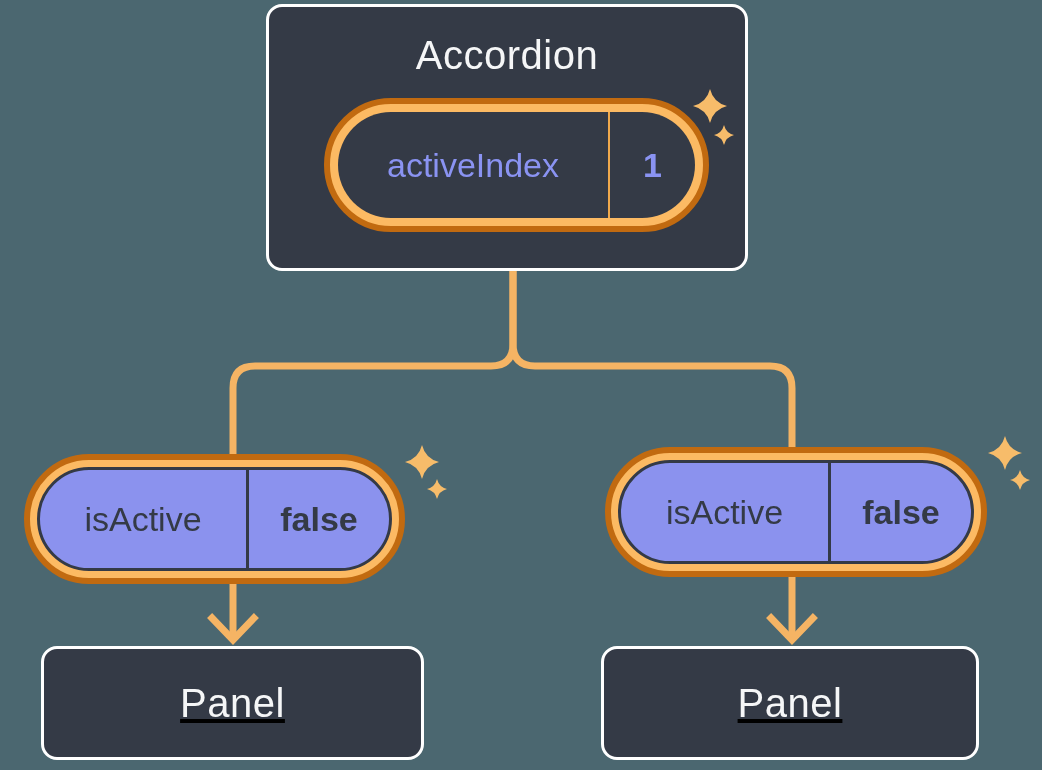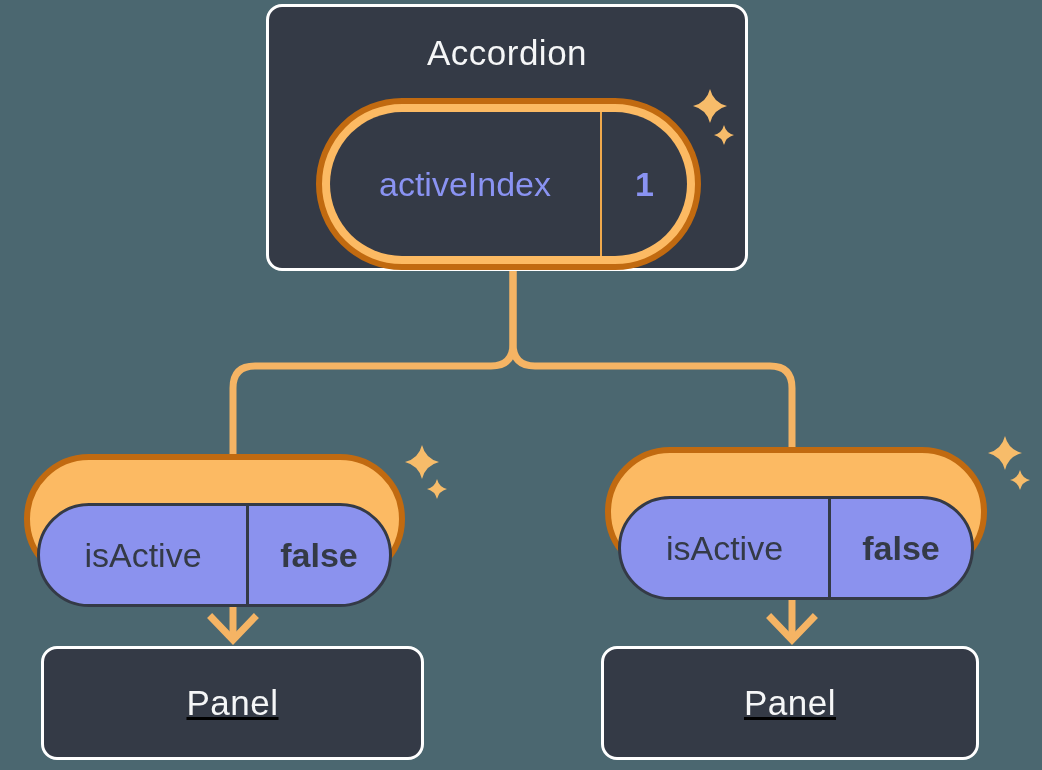--- a/index.html
+++ b/index.html
@@ -28,21 +28,21 @@
   .layer-sparkles{z-index:3;}
 
   .node-box{
     position:absolute;z-index:2;
     background:var(--node-fill);
     border:3px solid var(--node-border);
     border-radius:16px;
   }
   .node-title{
     color:var(--node-text);
-    font-size:35px;font-weight:500;letter-spacing:.5px;
+    font-size:40px;font-weight:500;letter-spacing:.5px;
     text-align:center;
   }
   .accordion-box{left:266px;top:4px;width:482px;height:267px;}
   .accordion-box .node-title{margin-top:26px;}
   .panel-box{display:flex;align-items:center;justify-content:center;text-decoration:underline;}
   .panel-left{left:41px;top:646px;width:383px;height:114px;}
   .panel-right{left:601px;top:646px;width:378px;height:114px;}
 
   .pill{
     position:absolute;z-index:2;
@@ -56,31 +56,30 @@
     border-radius:999px;
     display:flex;align-items:stretch;overflow:hidden;
   }
   .pill-cell{
     display:flex;align-items:center;justify-content:center;
     font-size:34px;
   }
   .pill-cell.grow{flex:1 1 auto;}
   .pill-divider{flex:0 0 auto;}
 
-  .state-pill{left:316px;top:98px;width:385px;height:172px;}
+  .state-pill{left:324px;top:98px;width:385px;height:134px;}
   .state-pill .pill-inner{background:var(--node-fill);}
   .state-pill .pill-cell{color:var(--state-text-purple);}
   .state-pill .pill-divider{width:2px;background:var(--state-divider-orange);}
   .state-pill .value-cell{width:85px;font-weight:700;}
 
   .prop-pill{padding:7px;}
   .prop-pill .pill-inner{
     background:var(--prop-fill-purple);
     border:3px solid var(--prop-text-dark);
-    margin-top:36px;
   }
   .prop-pill .pill-cell{color:var(--prop-text-dark);}
   .prop-pill .pill-divider{width:3px;background:var(--prop-text-dark);}
   .prop-pill .value-cell{width:140px;font-weight:700;}
   .prop-pill-left{left:24px;top:454px;width:381px;height:130px;}
   .prop-pill-right{left:605px;top:447px;width:382px;height:130px;}
 
   .connector{stroke:var(--line-orange);stroke-width:7;fill:none;}
   .arrow-line{stroke:var(--line-orange);stroke-width:7;fill:none;}
   .arrow-head{stroke:var(--line-orange);stroke-width:7;fill:none;stroke-linecap:square;stroke-linejoin:miter;}

